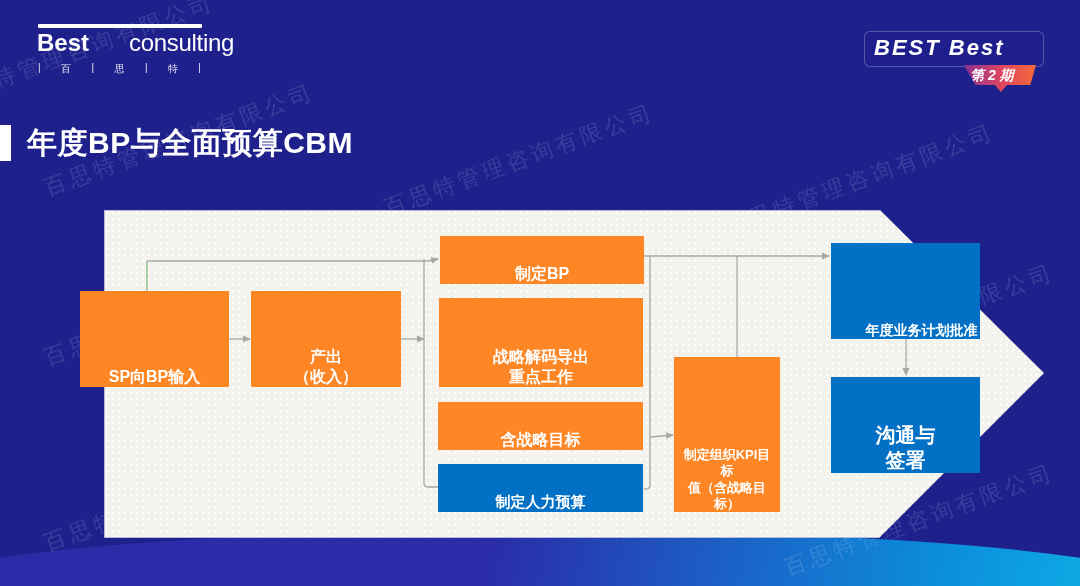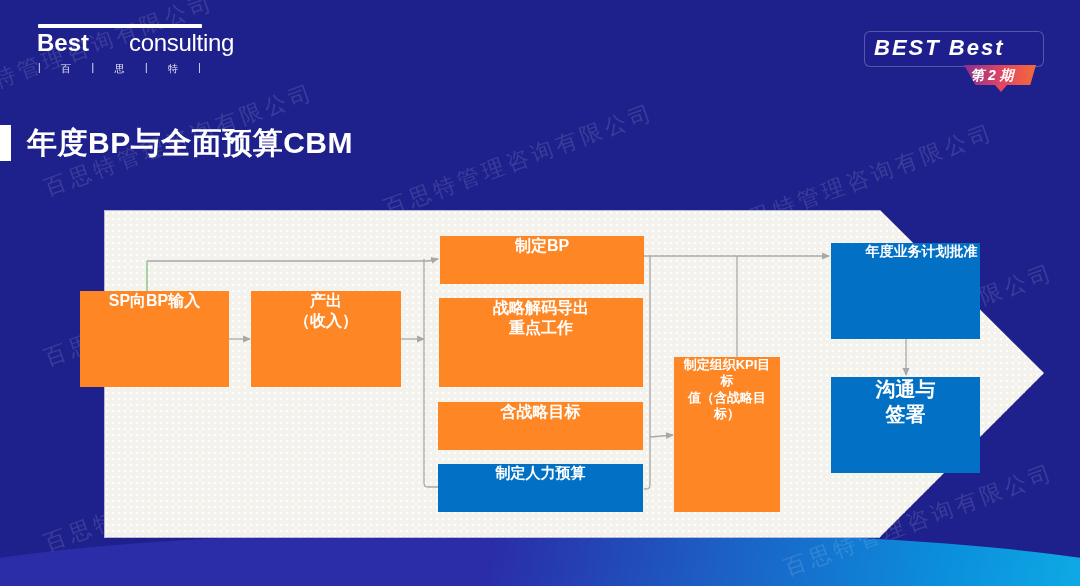--- a/index.html
+++ b/index.html
@@ -54,21 +54,21 @@
     background-image: radial-gradient(rgba(255,255,255,0.95) 0.8px, transparent 1px);
     background-size: 6px 6px;
   }
   .panel-edge {
     position: absolute; left: 104px; top: 210px; width: 1px; height: 327px; background: #b8b8d8;
   }
   .panel-edge.b { top: 537px; width: 776px; height: 1px; }
   .panel-edge.t { width: 776px; height: 1px; }
   svg.lines { position: absolute; left: 0; top: 0; width: 1080px; height: 586px; pointer-events: none; }
   .node {
-    position: absolute; display: flex; align-items: flex-start; justify-content: center; text-align: center;
+    position: absolute; display: flex; align-items: flex-end; justify-content: center; text-align: center;
     color: #fff; font-weight: bold; box-sizing: border-box; line-height: 1.25;
   }
   .node.orange { background: #fe8624; }
   .node.blue { background: #0270c4; }
   .node span { white-space: pre-line; }
 </style>
 </head>
 <body>
 
 <div class="bottom-wave"></div>

